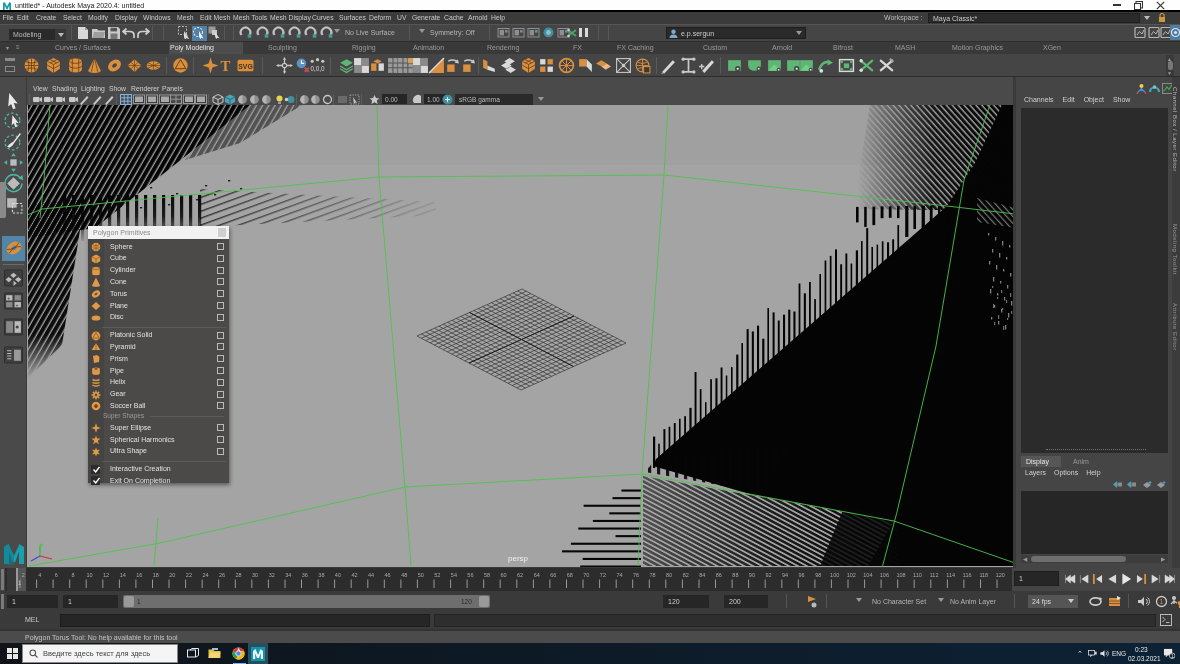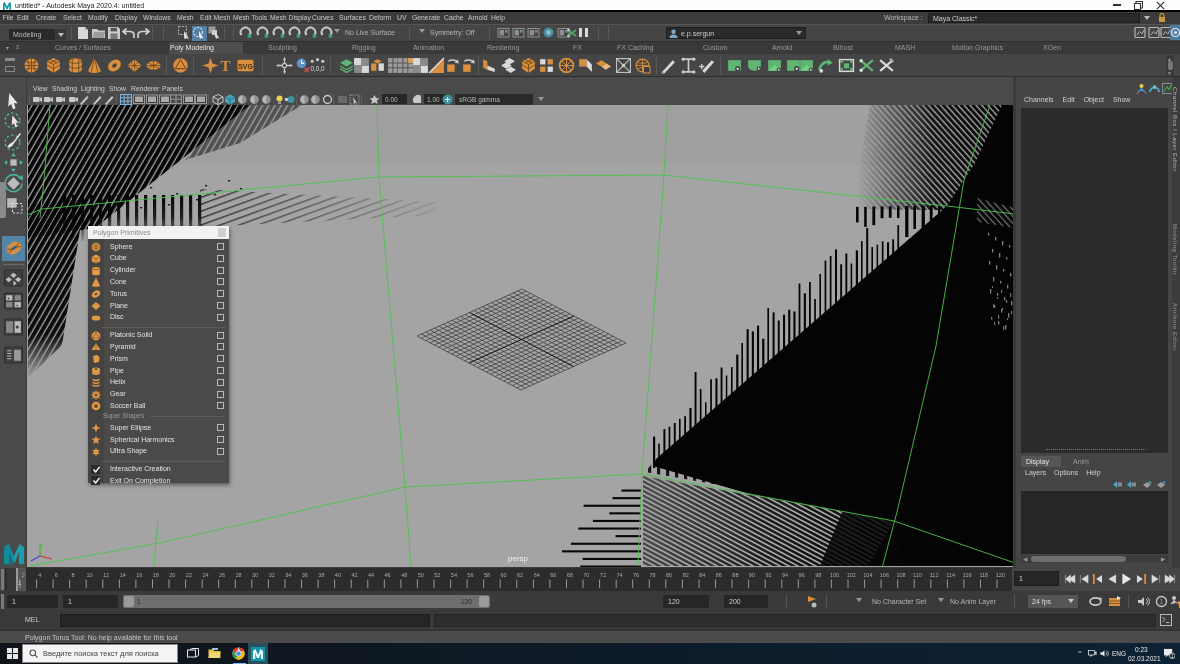--- a/index.html
+++ b/index.html
@@ -1224,21 +1224,21 @@
       <rect x="0" y="0" width="5" height="5" fill="#e8e8e8"></rect>
       <rect x="6" y="0" width="5" height="5" fill="#e8e8e8"></rect>
       <rect x="0" y="6" width="5" height="5" fill="#e8e8e8"></rect>
       <rect x="6" y="6" width="5" height="5" fill="#e8e8e8"></rect>
     </svg>
     <div class="abs f" style="left:22px;top:1px;width:156px;height:19px;background:#f5f5f5;border:1px solid #888">
       <svg style="margin-left:6px" width="9" height="9" viewBox="0 0 9 9">
         <circle cx="3.8" cy="3.8" r="2.8" fill="none" stroke="#555" stroke-width="1.1"></circle>
         <path d="M6 6 L8.5 8.5" stroke="#555" stroke-width="1.1"></path>
       </svg>
-      <span style="font-size:7.5px;color:#444;margin-left:5px">Введите поиска текст для поиска</span>
+      <span style="font-size:7.5px;color:#444;margin-left:5px">Введите здесь текст для здесь</span>
     </div>
     <svg class="abs" style="left:187px;top:5px" width="12" height="11" viewBox="0 0 12 11">
       <rect x="0.5" y="2" width="8" height="7" fill="none" stroke="#e8e8e8"></rect>
       <path d="M3 2 L5 0.5 H11.5 V7.5 L9 9" fill="none" stroke="#e8e8e8"></path>
     </svg>
     <svg class="abs" style="left:208px;top:5px" width="13" height="11" viewBox="0 0 13 11">
       <path d="M0.5 10 V1.5 H5 L6.5 3 H12.5 V10 Z" fill="#e8c33c"></path>
       <path d="M0.5 10 L2 4.5 H12.5 L11 10 Z" fill="#f0d878"></path>
       <rect x="4" y="0" width="6" height="2" fill="#9ec1e0"></rect>
     </svg>

